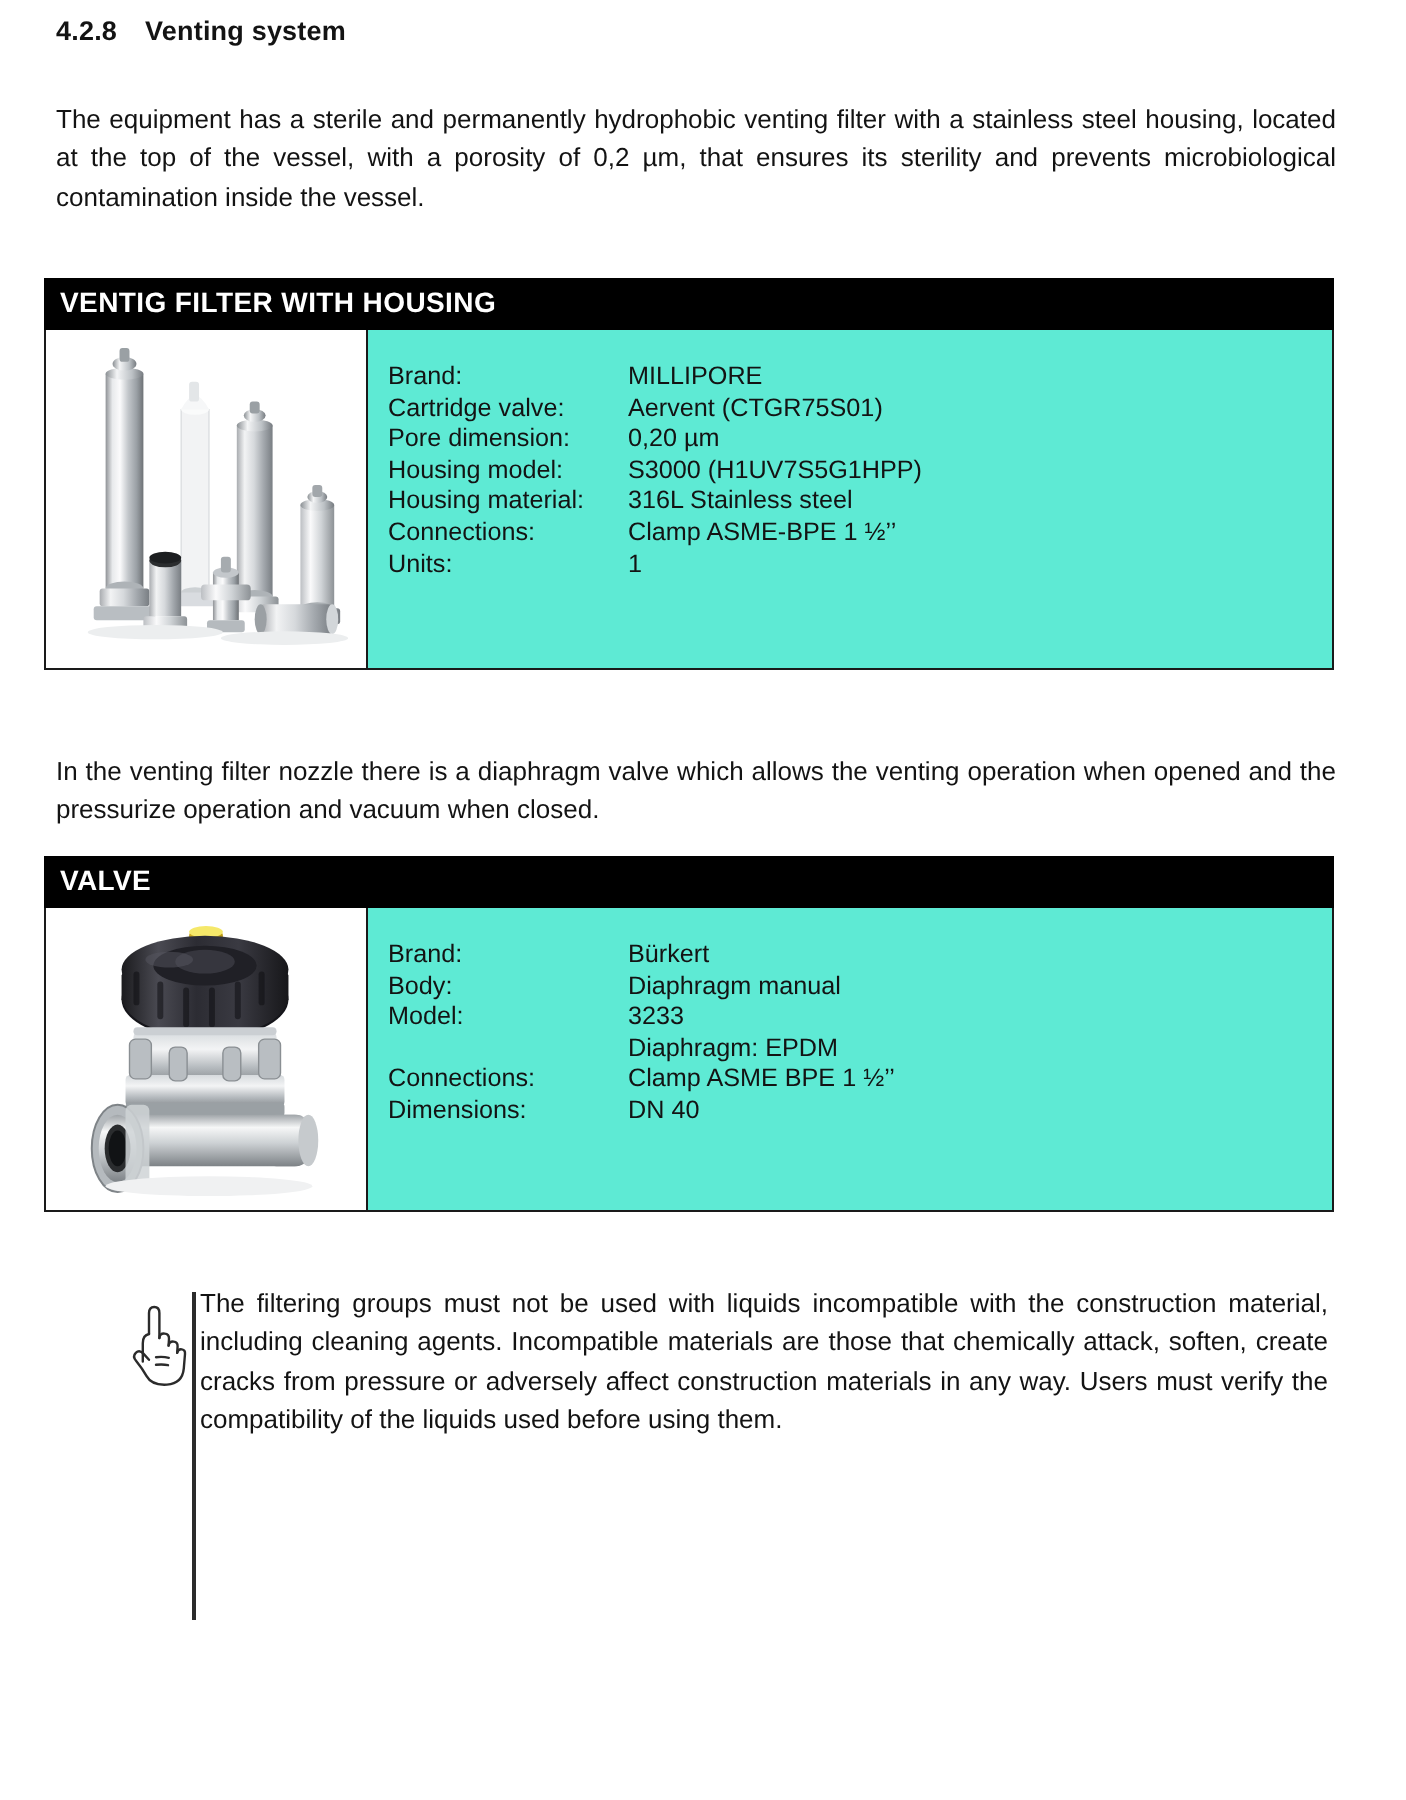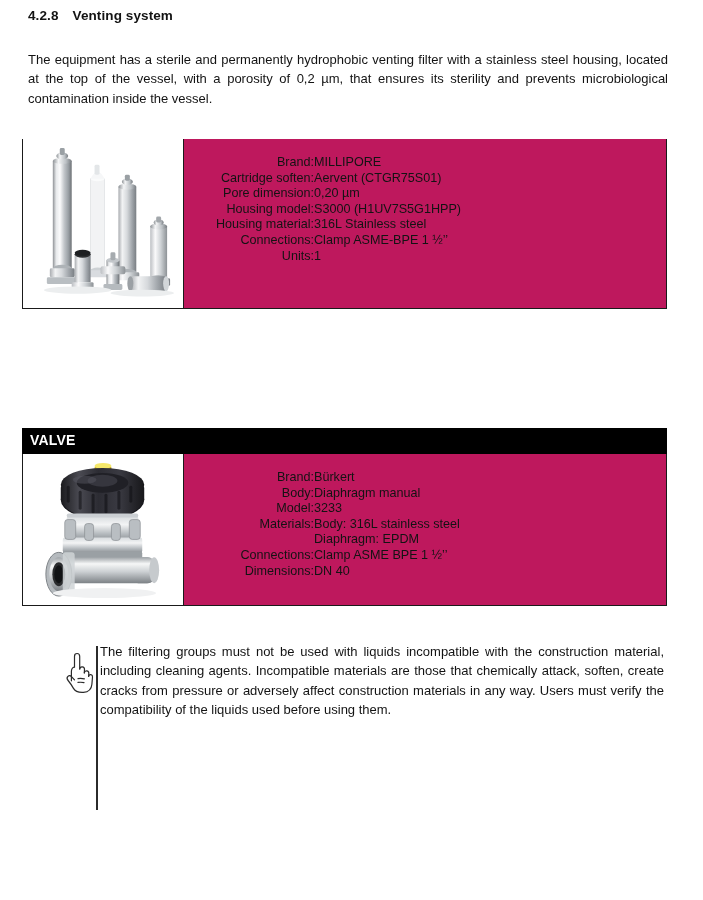--- a/index.html
+++ b/index.html
@@ -65,23 +65,22 @@
     letter-spacing: 0.2px;
     padding: 4px 0 5px 8px;
     height: 17px;
     line-height: 17px;
     box-sizing: content-box;
   }
   .eq-body {
     display: flex;
     border: 1px solid #1a1a1a;
     border-top: none;
-    background: #be185d;
+    background: #5eead4;
     box-sizing: border-box;
-    text-align: right;
   }
   .eq-image-cell {
     width: 161px;
     flex: 0 0 161px;
     border-right: 1px solid #1a1a1a;
     box-sizing: border-box;
     position: relative;
     background: #fff;
   }
   .eq-spec-cell {
@@ -152,20 +151,21 @@
 
 <div class="page">
 
   <div class="section-heading">
     <span class="num">4.2.8</span><span>Venting system</span>
   </div>
 
   <div class="para" id="intro-paragraph">The equipment has a sterile and permanently hydrophobic venting filter with a stainless steel housing, located at the top of the vessel, with a porosity of 0,2 µm, that ensures its sterility and prevents microbiological contamination inside the vessel.</div>
 
   <div class="eq-table" id="filter-table">
+    <div class="eq-header">VENTIG FILTER WITH HOUSING</div>
     <div class="eq-body">
       <div class="eq-image-cell">
         <svg class="photo" viewBox="0 0 161 170" preserveAspectRatio="xMidYMid meet">
           <defs>
             <linearGradient id="steel1" x1="0" y1="0" x2="1" y2="0">
               <stop offset="0%" stop-color="#8f9296"></stop>
               <stop offset="18%" stop-color="#e8eaec"></stop>
               <stop offset="38%" stop-color="#fbfbfc"></stop>
               <stop offset="60%" stop-color="#c2c6ca"></stop>
               <stop offset="82%" stop-color="#9aa0a5"></stop>
@@ -254,21 +254,21 @@
           <ellipse cx="55" cy="152" rx="34" ry="3.6" fill="#eceeef"></ellipse>
           <ellipse cx="120" cy="155" rx="32" ry="3.4" fill="#eceeef"></ellipse>
         </svg>
       </div>
       <div class="eq-spec-cell">
         <div class="spec-row">
           <span class="spec-label">Brand:</span>
           <span class="spec-value">MILLIPORE</span>
         </div>
         <div class="spec-row">
-          <span class="spec-label">Cartridge soften:</span>
+          <span class="spec-label">Cartridge valve:</span>
           <span class="spec-value">Aervent (CTGR75S01)</span>
         </div>
         <div class="spec-row">
           <span class="spec-label">Pore dimension:</span>
           <span class="spec-value">0,20 µm</span>
         </div>
         <div class="spec-row">
           <span class="spec-label">Housing model:</span>
           <span class="spec-value">S3000 (H1UV7S5G1HPP)</span>
         </div>
@@ -281,20 +281,21 @@
           <span class="spec-value">Clamp ASME-BPE 1 ½’’</span>
         </div>
         <div class="spec-row">
           <span class="spec-label">Units:</span>
           <span class="spec-value">1</span>
         </div>
       </div>
     </div>
   </div>
 
+  <div class="para" id="valve-paragraph">In the venting filter nozzle there is a diaphragm valve which allows the venting operation when opened and the pressurize operation and vacuum when closed.</div>
 
   <div class="eq-table" id="valve-table">
     <div class="eq-header">VALVE</div>
     <div class="eq-body">
       <div class="eq-image-cell">
         <svg class="photo" viewBox="0 0 161 152" preserveAspectRatio="xMidYMid meet">
           <defs>
             <linearGradient id="knob" x1="0" y1="0" x2="1" y2="0">
               <stop offset="0%" stop-color="#1b1b1e"></stop>
               <stop offset="22%" stop-color="#4a4a52"></stop>
@@ -372,24 +373,20 @@
           <span class="spec-label">Brand:</span>
           <span class="spec-value">Bürkert</span>
         </div>
         <div class="spec-row">
           <span class="spec-label">Body:</span>
           <span class="spec-value">Diaphragm manual</span>
         </div>
         <div class="spec-row">
           <span class="spec-label">Model:</span>
           <span class="spec-value">3233</span>
-        </div>
-        <div class="spec-row">
-          <span class="spec-label">Materials:</span>
-          <span class="spec-value">Body: 316L stainless steel</span>
         </div>
         <div class="spec-row continuation">
           <span class="spec-label"></span>
           <span class="spec-value">Diaphragm: EPDM</span>
         </div>
         <div class="spec-row">
           <span class="spec-label">Connections:</span>
           <span class="spec-value">Clamp ASME BPE 1 ½’’</span>
         </div>
         <div class="spec-row">

